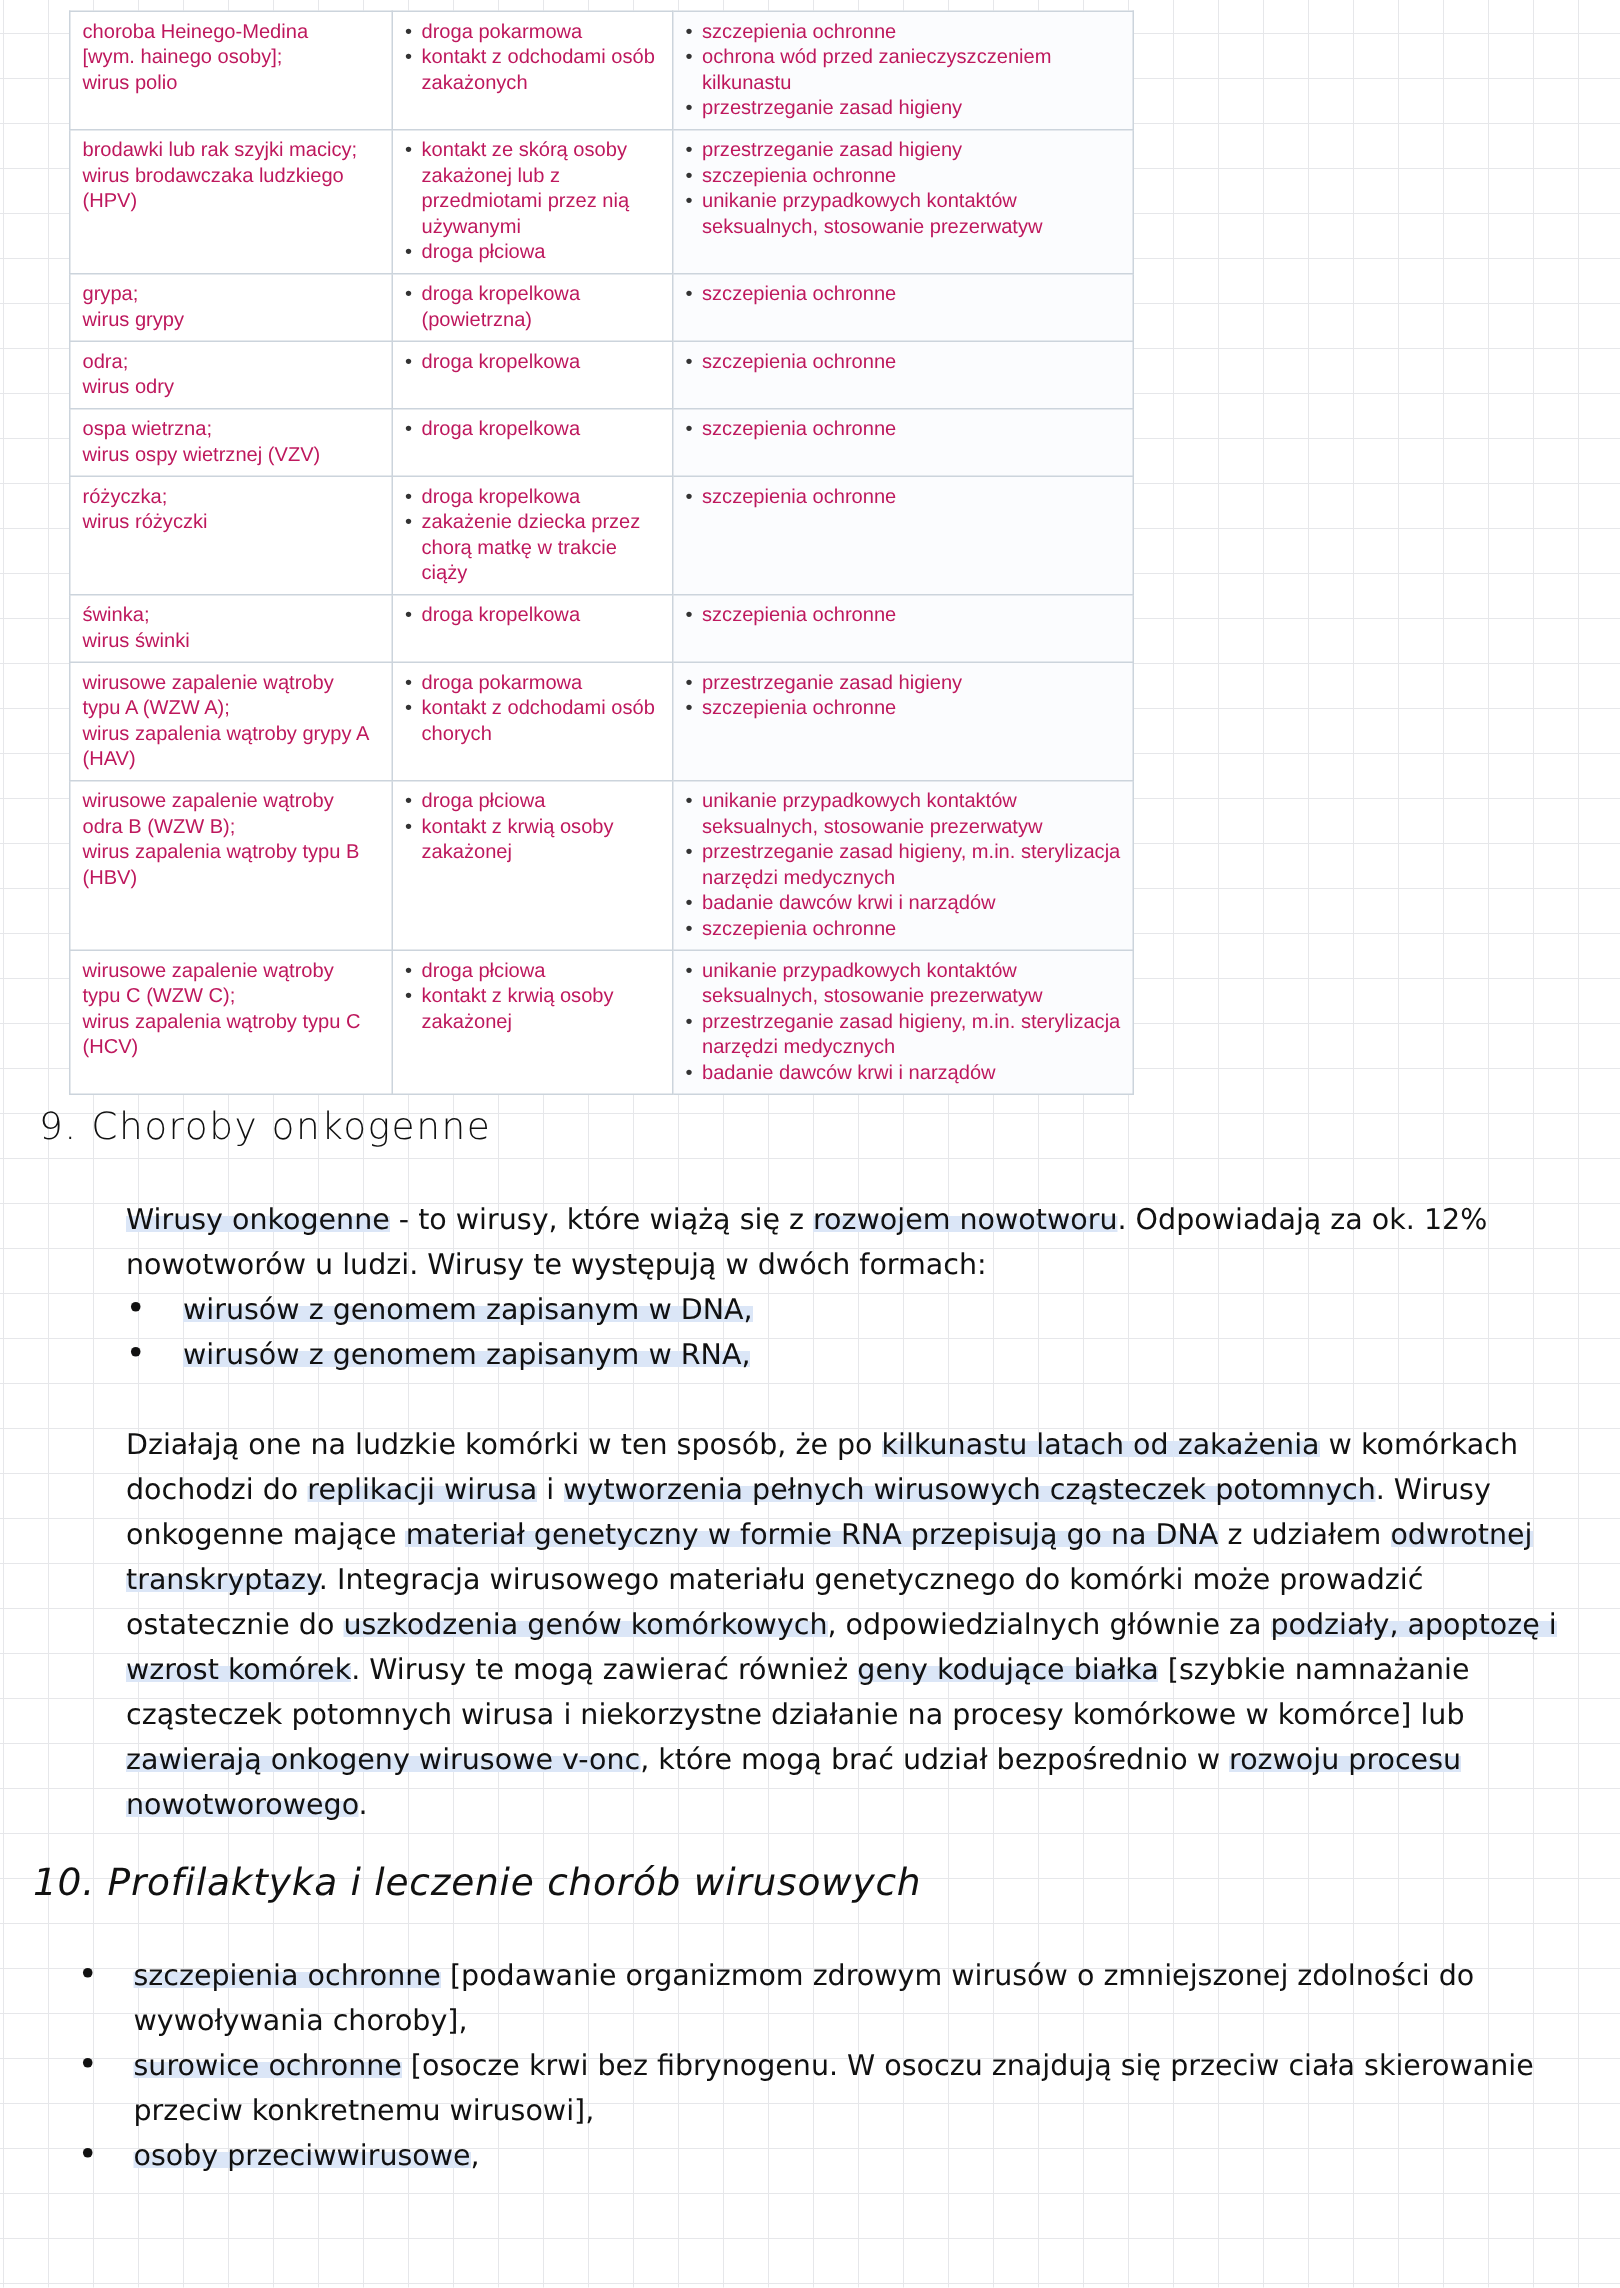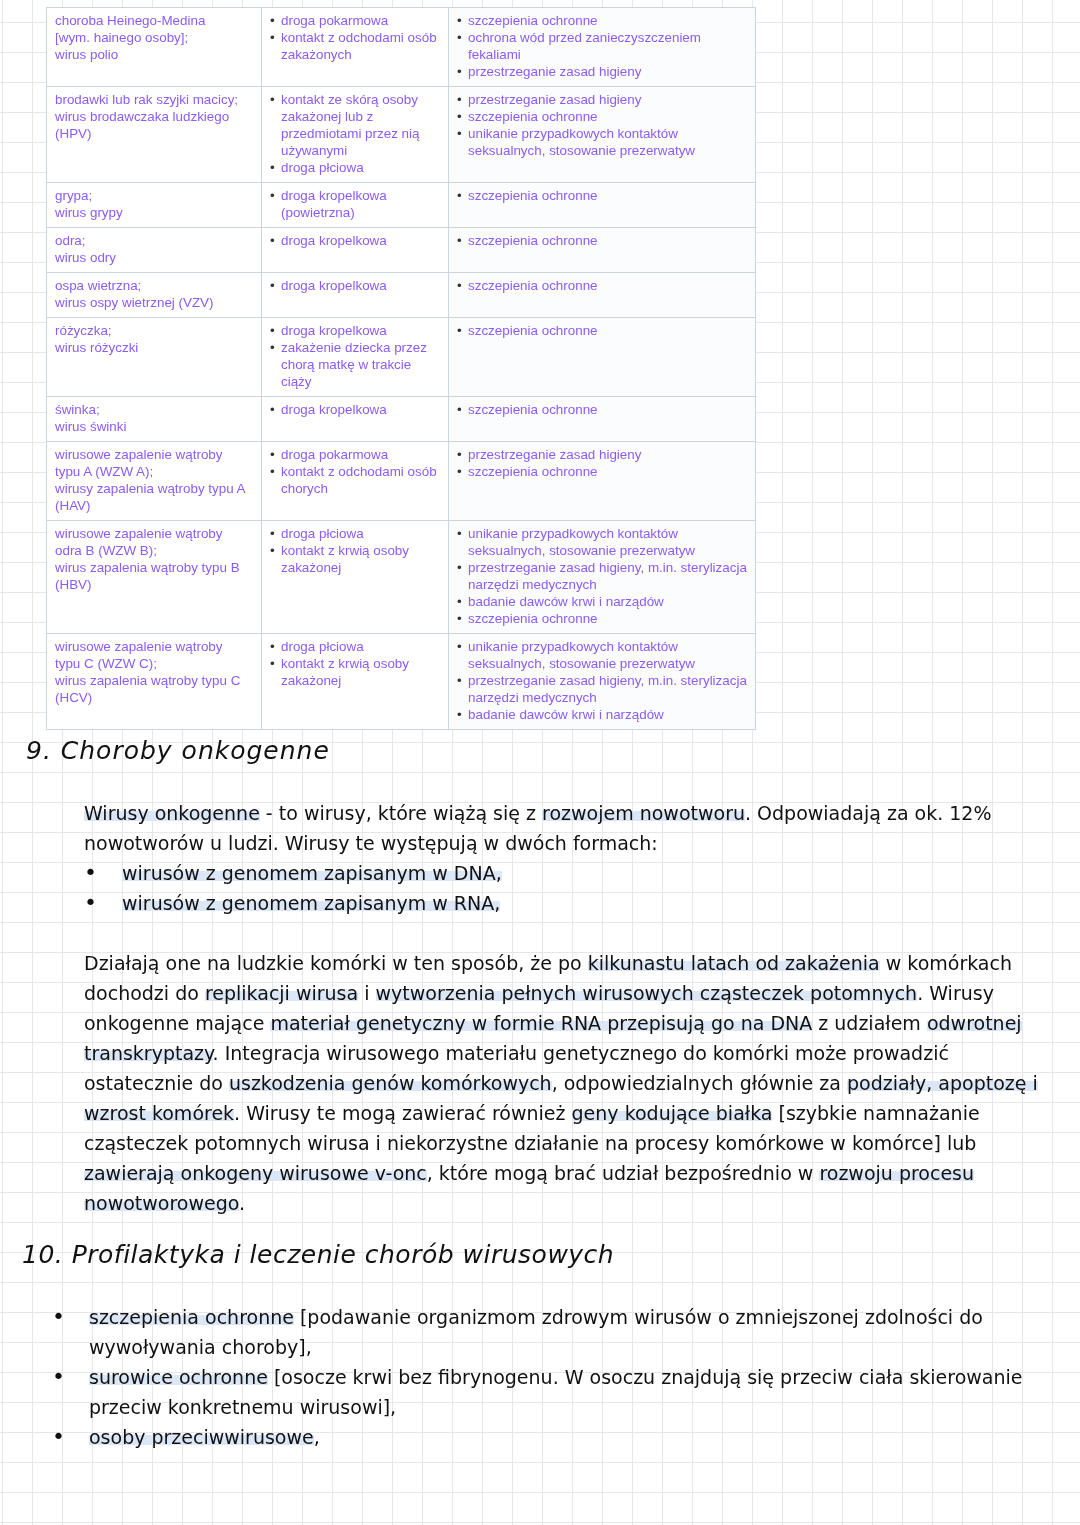--- a/index.html
+++ b/index.html
@@ -11,37 +11,37 @@
       linear-gradient(to bottom, #e6e7ea 1px, transparent 1px);
     background-size:30px 30px;
     background-position:2px 22px;
     font-family:"DejaVu Sans", sans-serif;
     color:#1a1a1a;
   }
   .tbl {
     position:absolute; left:46px; top:7px; width:710px;
     border-collapse:collapse; background:#ffffff;
     font-family:"Liberation Sans", sans-serif; font-size:13.4px; line-height:17px;
-    color:#8b5cf6;
+    color:#be185d;
   }
   .tbl td {
     border:1.5px solid #ccd4dc; vertical-align:top;
     padding:4px 6px 6px 8px;
   }
   .tbl td.c1 { width:200px; }
   .tbl td.c2 { width:172px; }
   .tbl td.c3 { background:#fbfcfe; }
   .tbl ul { margin:0; padding:0; list-style:none; }
   .tbl li { position:relative; padding-left:11px; }
   .tbl li::before { content:"•"; position:absolute; left:0; top:0; color:#333; }
   .heading {
     position:absolute; font-family:"DejaVu Sans", sans-serif; font-weight:300;
     font-size:25px; color:#111; letter-spacing:1px;
   }
-  .h9 { left:26px; top:736px;font-style:italic; }
+  .h9 { left:26px; top:736px; }
   .h10 { left:22px; top:1240px; font-style:italic; letter-spacing:0.5px; }
   .para {
     position:absolute; left:84px; width:980px;
     font-family:"DejaVu Sans", sans-serif; font-size:19px; line-height:30px; color:#111;
   }
   .para p { margin:0; }
   .hl { background:linear-gradient(to bottom, transparent 40%, #dbe6f7 40%, #dbe6f7 88%, transparent 88%); border-radius:3px; }
   .blist { margin:0; padding:0; list-style:none; }
   .blist li { position:relative; padding-left:38px; }
   .blist li .dot { position:absolute; left:0; top:0; font-size:22px; }
@@ -66,21 +66,21 @@
         </td>
         <td class="c2">
           <ul>
             <li>droga pokarmowa</li>
             <li>kontakt z odchodami osób zakażonych</li>
           </ul>
         </td>
         <td class="c3">
           <ul>
             <li>szczepienia ochronne</li>
-            <li>ochrona wód przed zanieczyszczeniem fekaliami</li>
+            <li>ochrona wód przed zanieczyszczeniem kilkunastu</li>
             <li>przestrzeganie zasad higieny</li>
           </ul>
         </td>
       </tr>
       <tr>
         <td class="c1">
           <div>brodawki lub rak szyjki macicy;</div>
           <div>wirus brodawczaka ludzkiego</div>
           <div>(HPV)</div>
         </td>
@@ -176,21 +176,21 @@
         <td class="c3">
           <ul>
             <li>szczepienia ochronne</li>
           </ul>
         </td>
       </tr>
       <tr>
         <td class="c1">
           <div>wirusowe zapalenie wątroby</div>
           <div>typu A (WZW A);</div>
-          <div>wirusy zapalenia wątroby typu A</div>
+          <div>wirus zapalenia wątroby grypy A</div>
           <div>(HAV)</div>
         </td>
         <td class="c2">
           <ul>
             <li>droga pokarmowa</li>
             <li>kontakt z odchodami osób chorych</li>
           </ul>
         </td>
         <td class="c3">
           <ul>

